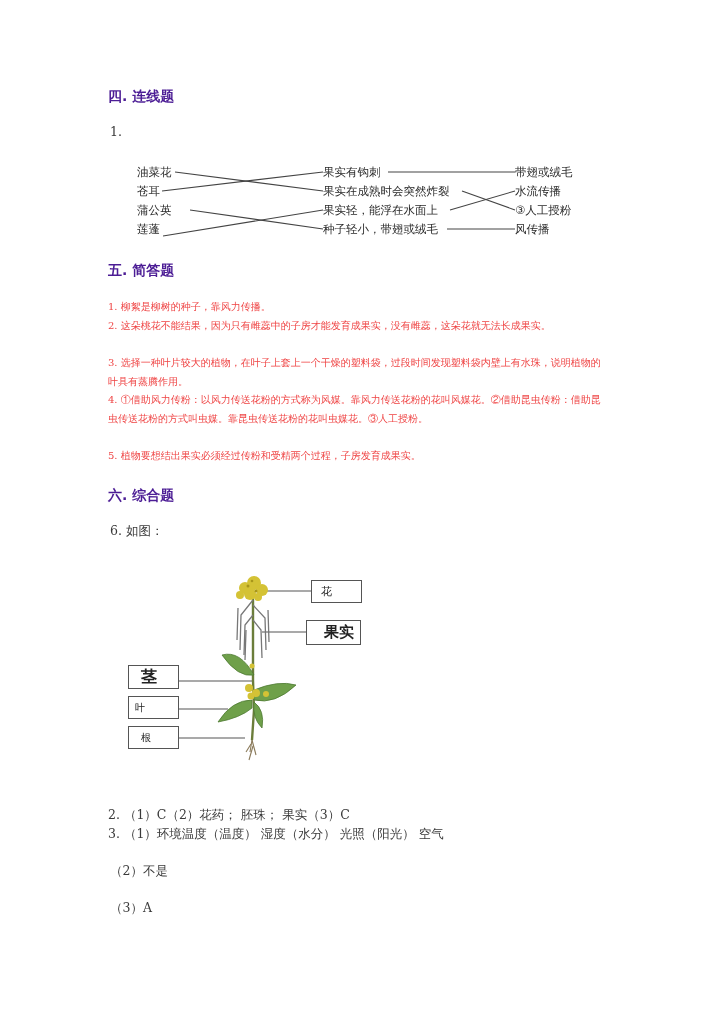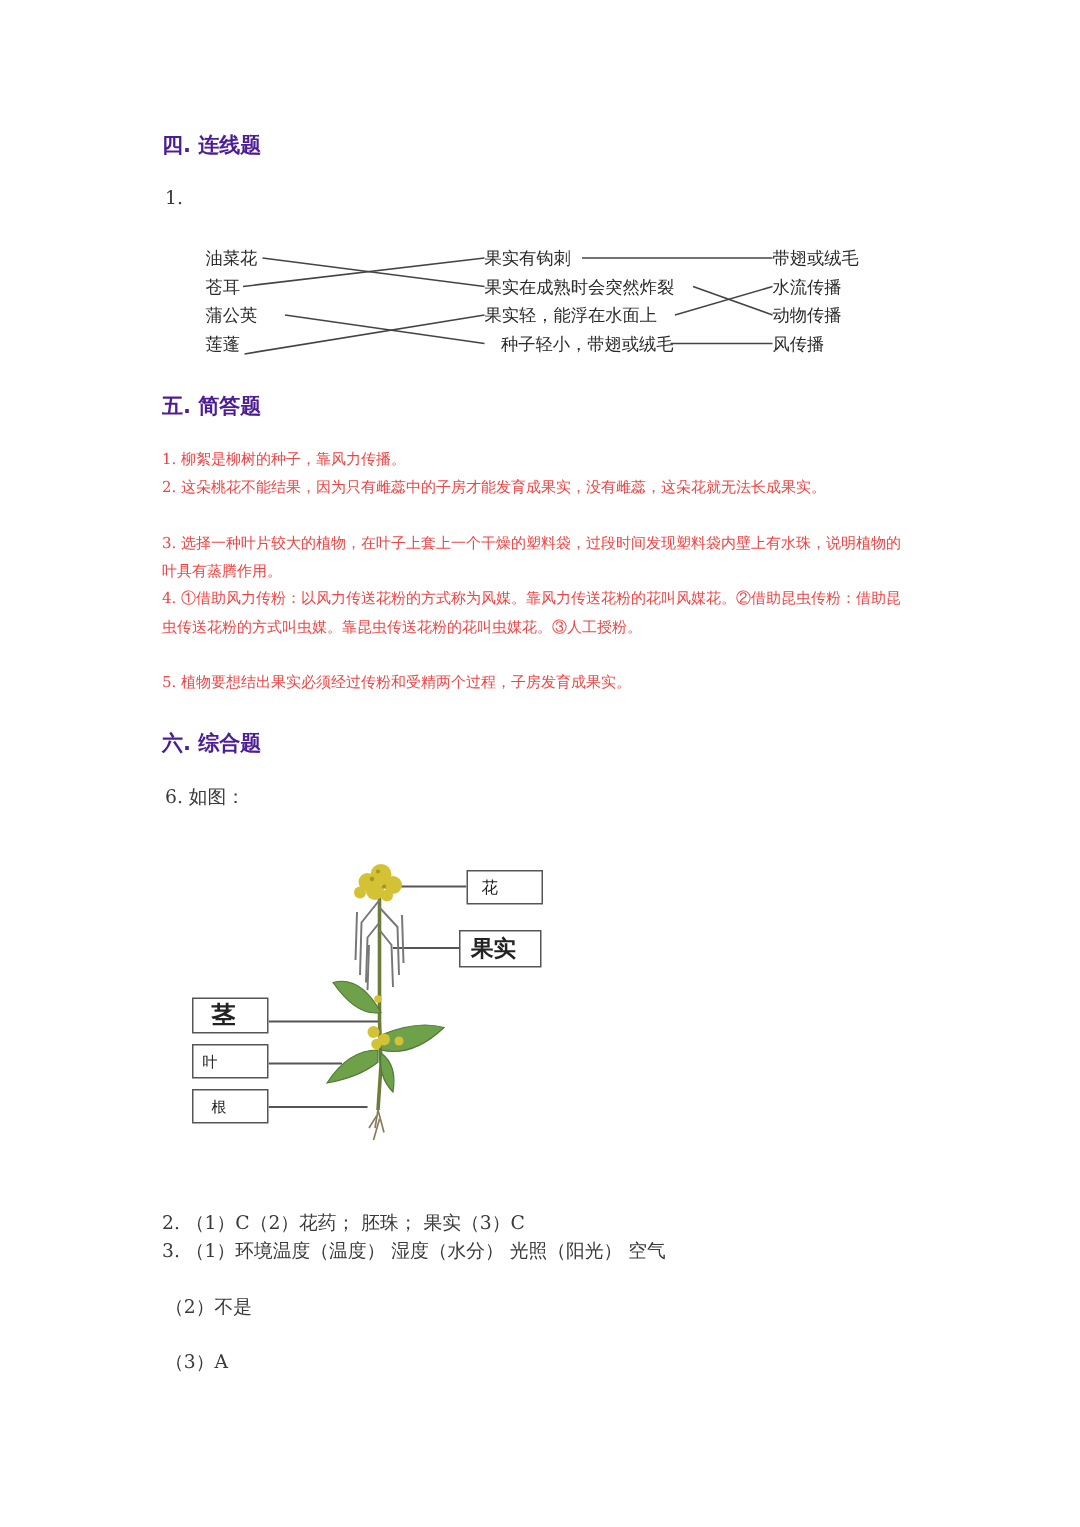--- a/index.html
+++ b/index.html
@@ -22,25 +22,25 @@
 
 <div>
   <div class="abs m" style="left:137px;top:165px;">油菜花</div>
   <div class="abs m" style="left:137px;top:184px;">苍耳</div>
   <div class="abs m" style="left:137px;top:203px;">蒲公英</div>
   <div class="abs m" style="left:137px;top:222px;text-align:right;">莲蓬</div>
 
   <div class="abs m" style="left:323px;top:165px;">果实有钩刺</div>
   <div class="abs m" style="left:323px;top:184px;">果实在成熟时会突然炸裂</div>
   <div class="abs m" style="left:323px;top:203px;">果实轻，能浮在水面上</div>
-  <div class="abs m" style="left:334px;top:222px;">种子轻小，带翅或绒毛</div>
+  <div class="abs m" style="left:323px;top:222px;">种子轻小，带翅或绒毛</div>
 
   <div class="abs m" style="left:515px;top:165px;">带翅或绒毛</div>
   <div class="abs m" style="left:515px;top:184px;">水流传播</div>
-  <div class="abs m" style="left:515px;top:203px;">动物传播</div>
+  <div class="abs m" style="left:515px;top:203px;">③人工授粉</div>
   <div class="abs m" style="left:515px;top:222px;">风传播</div>
 
   <svg width="720" height="260">
     <g stroke="#444" stroke-width="1.1" fill="none">
       <line x1="175" y1="172" x2="323" y2="191"></line>
       <line x1="162" y1="191" x2="323" y2="172"></line>
       <line x1="190" y1="210" x2="323" y2="229"></line>
       <line x1="163" y1="236" x2="323" y2="210"></line>
       <line x1="388" y1="172" x2="515" y2="172"></line>
       <line x1="462" y1="191" x2="515" y2="210"></line>
@@ -116,21 +116,21 @@
       <path d="M252,740 L250,752"></path>
       <path d="M252,740 L256,755"></path>
       <path d="M251,744 L246,752"></path>
       <path d="M253,746 L249,760"></path>
     </g>
   </svg>
 
   <div class="box" style="left:311px;top:580px;width:51px;height:23px;padding-left:9px;font-size:11px;">
     <span>花</span>
   </div>
-  <div class="box" style="left:306px;top:620px;width:55px;height:25px;padding-left:7px;font-size:15px;font-weight:bold;">
+  <div class="box" style="left:306px;top:620px;width:55px;height:25px;padding-left:17px;font-size:15px;font-weight:bold;">
     <span>果实</span>
   </div>
   <div class="box" style="left:128px;top:665px;width:51px;height:24px;padding-left:12px;font-size:16px;font-weight:bold;">
     <span>茎</span>
   </div>
   <div class="box" style="left:128px;top:696px;width:51px;height:23px;padding-left:6px;font-size:10px;">
     <span>叶</span>
   </div>
   <div class="box" style="left:128px;top:726px;width:51px;height:23px;padding-left:12px;font-size:10px;">
     <span>根</span>

